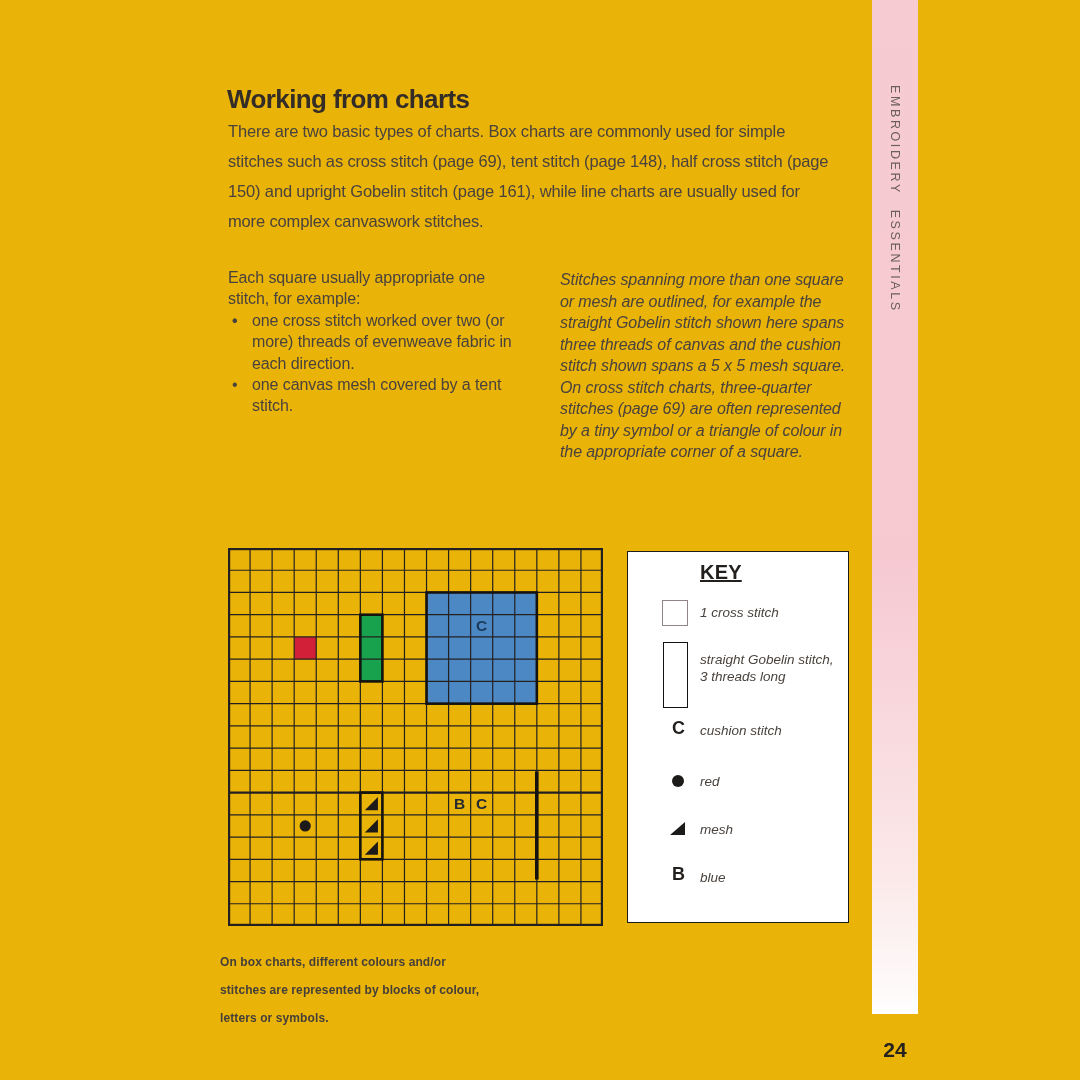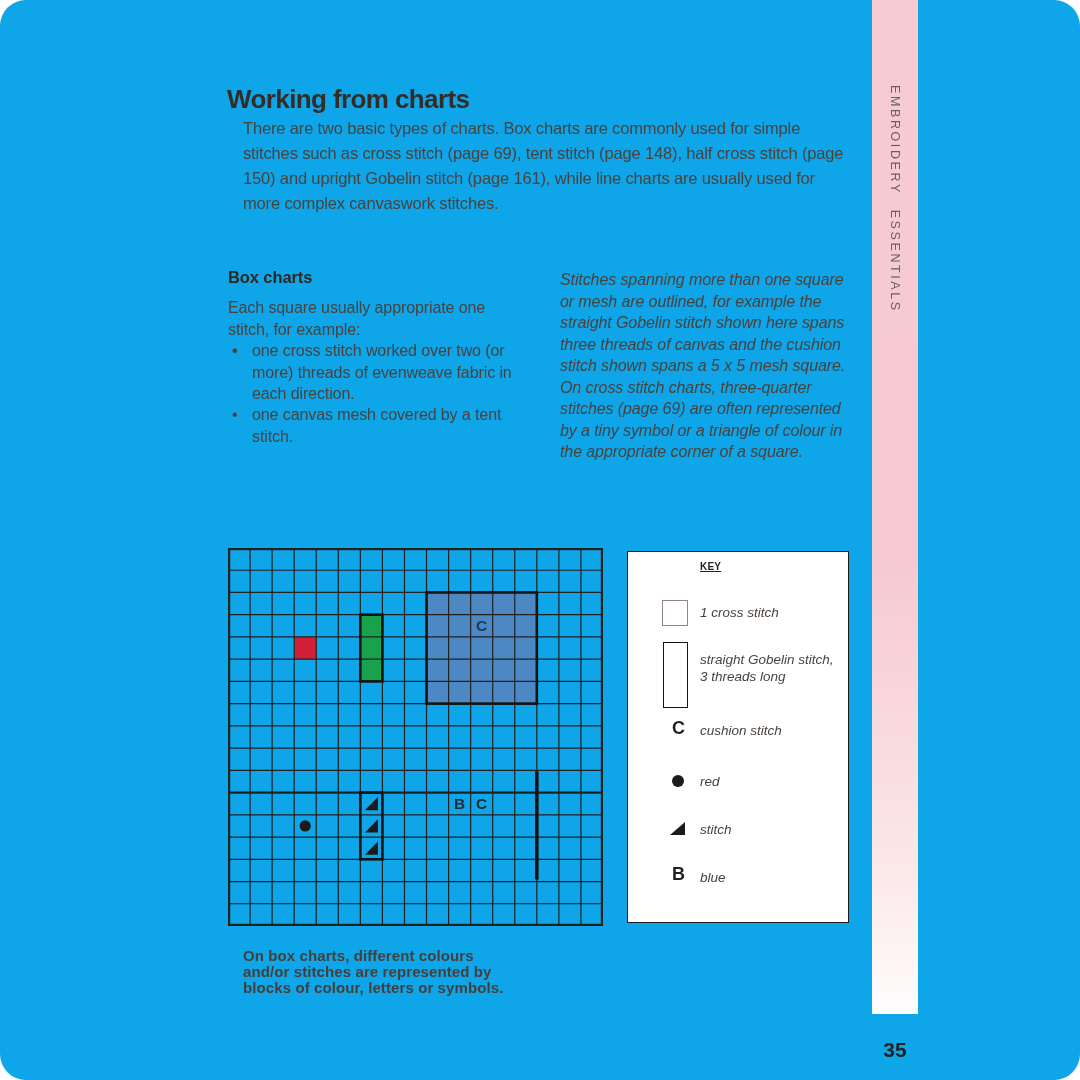--- a/index.html
+++ b/index.html
@@ -1,48 +1,48 @@
 <!DOCTYPE html>
 <html><head>
 <meta charset="utf-8">
 <style>
   html,body{margin:0;padding:0;background:#ffffff;}
   .page{
-    position:relative;width:1080px;height:1080px;background:#0ea5e9;overflow:hidden;
-    font-family:"Liberation Sans",sans-serif;color:#49423d;border-radius:26px;
+    position:relative;width:1080px;height:1080px;background:#eab308;overflow:hidden;
+    font-family:"Liberation Sans",sans-serif;color:#49423d;
   }
   .abs{position:absolute;}
   
   .title{
     left:227px;top:84px;font-size:26px;font-weight:700;letter-spacing:-0.6px;
     color:#332c27;font-stretch:condensed;
   }
   .intro{
-    left:243px;top:116px;width:604px;font-size:16.5px;line-height:25px;
+    left:228px;top:116px;width:604px;font-size:16.5px;line-height:30px;
     letter-spacing:-0.15px;font-stretch:semi-condensed;
   }
   .col-left{left:228px;top:267px;width:290px;font-size:16px;line-height:21.4px;letter-spacing:-0.1px;font-stretch:semi-condensed;}
   .col-right{left:560px;top:269px;width:292px;font-size:16px;line-height:21.5px;letter-spacing:-0.1px;font-stretch:semi-condensed;font-style:italic;}
   .col-head{font-size:16.5px;font-weight:700;color:#2e2824;margin:0 0 9px 0;}
   .col-lead{margin:0;}
   ul.bullets{list-style:none;margin:0;padding:0;}
   ul.bullets li{position:relative;padding-left:24px;margin:0;}
   ul.bullets .bdot{position:absolute;left:4px;top:0;}
   .caption{
-    left:243px;top:948px;width:268px;font-size:15px;line-height:16px;
+    left:220px;top:948px;width:268px;font-size:12px;line-height:28px;
     font-weight:700;color:#453f3a;letter-spacing:0.1px;font-stretch:semi-condensed;
   }
   
   .grid-wrap{left:228px;top:548px;width:375px;height:378px;}
   
   .key-box{
     left:627px;top:551px;width:222px;height:372px;border:1.5px solid #1d1b1a;
     box-sizing:border-box;background:#ffffff;
   }
-  .key-title{position:absolute;left:72px;top:9px;font-size:10px;font-weight:700;color:#221f1c;letter-spacing:0.2px;text-decoration:underline;}
+  .key-title{position:absolute;left:72px;top:9px;font-size:20px;font-weight:700;color:#221f1c;letter-spacing:0.2px;text-decoration:underline;}
   .key-label{position:absolute;left:72px;font-size:13.5px;color:#49423d;line-height:17px;white-space:pre-line;font-stretch:semi-condensed;font-style:italic;}
   .swatch-red{position:absolute;left:34px;top:48px;width:24px;height:24px;border:1px solid rgba(40,10,15,0.5);}
   .swatch-green{position:absolute;left:35px;top:90px;width:23px;height:64px;border:1.5px solid #15130f;}
   .key-letter{position:absolute;font-size:18px;font-weight:700;color:#221f1c;}
   .key-dot{position:absolute;left:44px;top:223px;width:12px;height:12px;border-radius:50%;background:#1d1b19;}
   .key-triangle{position:absolute;left:42px;top:270px;width:0;height:0;
     border-bottom:13px solid #1d1b19;border-left:15px solid transparent;}
   
   .band{
     left:872px;top:0;width:46px;height:1014px;
@@ -57,21 +57,20 @@
 </style>
 </head>
 <body>
 
 <div class="page">
 
   <div class="abs title">Working from charts</div>
   <div class="abs intro">There are two basic types of charts. Box charts are commonly used for simple stitches such as cross stitch (page 69), tent stitch (page 148), half cross stitch (page 150) and upright Gobelin stitch (page 161), while line charts are usually used for more complex canvaswork stitches.</div>
 
   <div class="abs col-left">
-    <div class="col-head">Box charts</div>
     <p class="col-lead">Each square usually appropriate one stitch, for example:</p>
     <ul class="bullets">
       <li>
         <span class="bdot">•</span>
       </li>
       <li>
         <span class="bdot">•</span>
         <span>one cross stitch worked over two (or more) threads of evenweave fabric in each direction.</span>
       </li>
       <li>
@@ -143,27 +142,27 @@
     <div class="key-label" style="top:99px">straight Gobelin stitch,
 3 threads long</div>
 
     <div class="key-letter" style="left:44px;top:166px">C</div>
     <div class="key-label" style="top:170px">cushion stitch</div>
 
     <div class="key-dot"></div>
     <div class="key-label" style="top:221px">red</div>
 
     <div class="key-triangle"></div>
-    <div class="key-label" style="top:269px">stitch</div>
+    <div class="key-label" style="top:269px">mesh</div>
 
     <div class="key-letter" style="left:44px;top:312px">B</div>
     <div class="key-label" style="top:317px">blue</div>
   </div>
 
   <div class="abs caption">On box charts, different colours and/or stitches are represented by blocks of colour, letters or symbols.</div>
 
   <div class="abs band">
     <div class="band-text">EMBROIDERY ESSENTIALS</div>
   </div>
 
-  <div class="abs pagenum">35</div>
+  <div class="abs pagenum">24</div>
 
 </div>
 
 </body></html>

